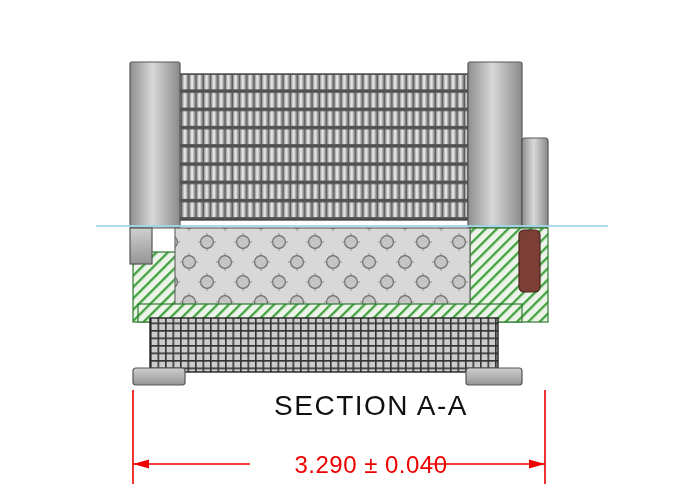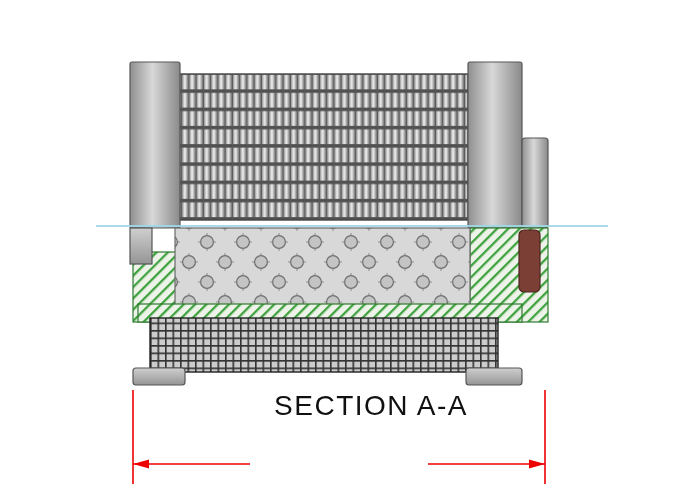--- a/index.html
+++ b/index.html
@@ -97,14 +97,15 @@
 
     <line x1="133" y1="464" x2="250" y2="464" class="dim-stroke"></line>
     <line x1="428" y1="464" x2="545" y2="464" class="dim-stroke"></line>
 
     <polygon points="133,464 149,459.6 149,468.4" class="dim-fill"></polygon>
     <polygon points="545,464 529,459.6 529,468.4" class="dim-fill"></polygon>
   </svg>
 
   <div class="label section-label">SECTION A-A</div>
 
+  <div class="label dim-label">3.290 ± 0.040</div>
 
 </div>
 
 </body></html>

